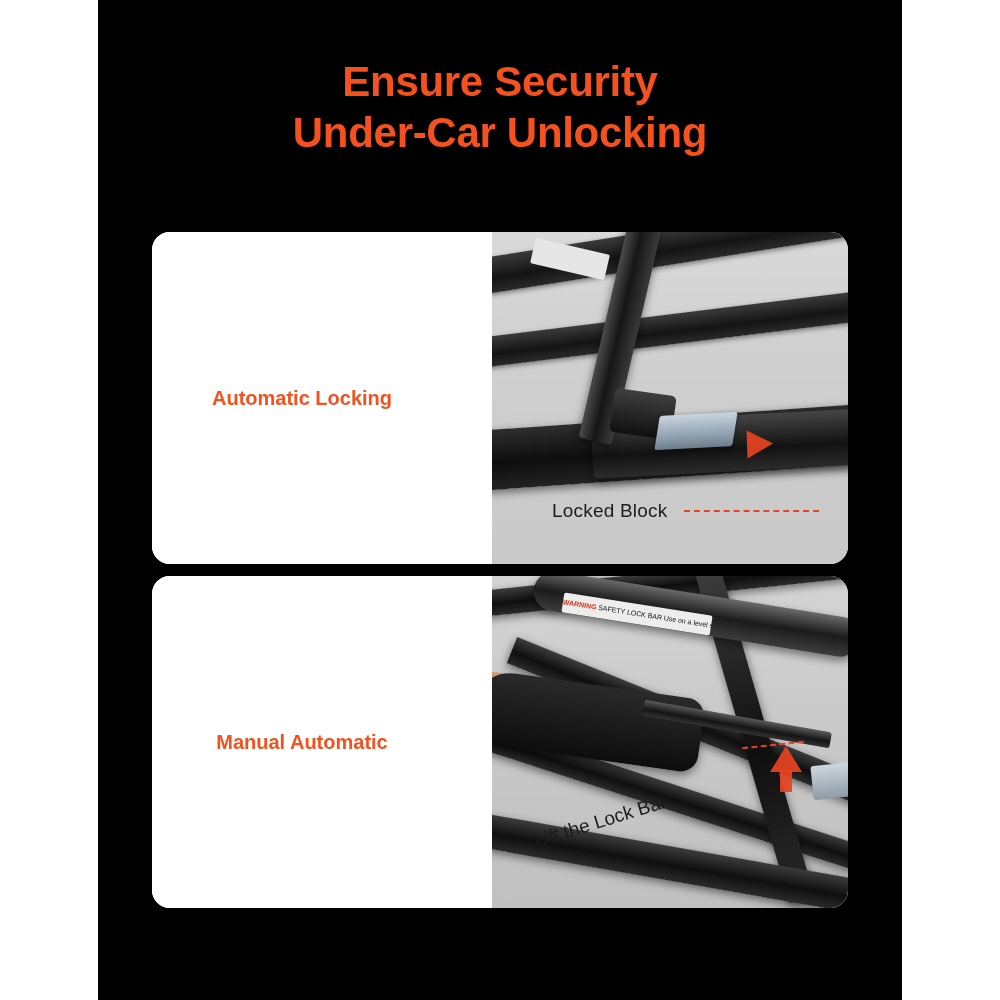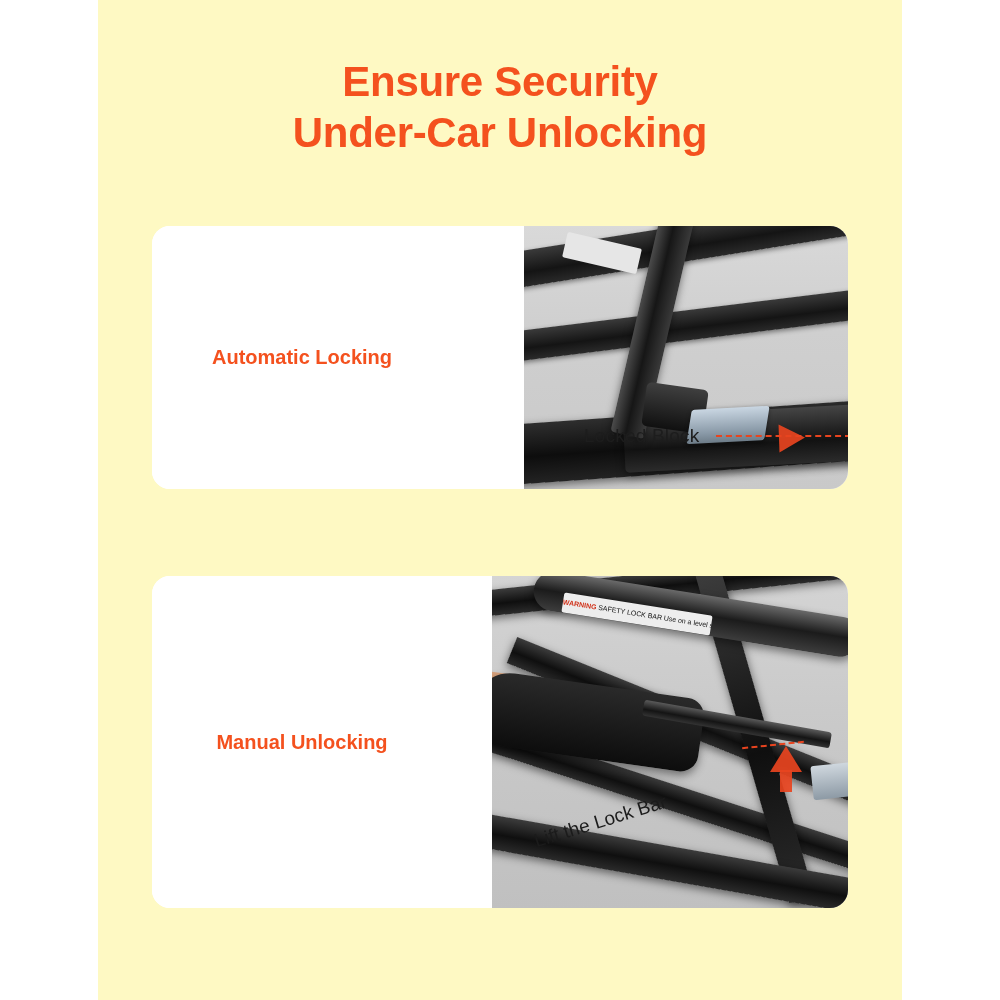--- a/index.html
+++ b/index.html
@@ -4,21 +4,21 @@
 <style>
   * { box-sizing: border-box; margin: 0; padding: 0; }
   html, body {
     width: 1000px; height: 1000px;
     background: #ffffff;
     font-family: "Liberation Sans", sans-serif;
   }
   .page {
     position: relative;
     width: 1000px; height: 1000px;
-    background: #fef9c3;
+    background: #000000;
     overflow: hidden;
   }
   
   .gutter-left, .gutter-right {
     position: absolute; top: 0; bottom: 0; width: 98px;
     background: #ffffff;
   }
   .gutter-left { left: 0; }
   .gutter-right { right: 0; }
 
@@ -36,21 +36,21 @@
 
   .card {
     position: absolute;
     left: 152px;
     width: 696px;
     background: #ffffff;
     border-radius: 18px;
     overflow: hidden;
     display: flex;
   }
-  #card-auto { top: 226px; height: 263px; gap: 32px; }
+  #card-auto { top: 232px; height: 332px; }
   #card-manual { top: 576px; height: 332px; }
 
   .card-label {
     width: 300px;
     flex: 0 0 300px;
     display: flex;
     align-items: center;
     justify-content: center;
     color: #f4511e;
     font-size: 20px;
@@ -237,21 +237,21 @@
       <div class="arm-label"></div>
       <div class="arm-foot"></div>
       <div class="lock-block"></div>
       <div class="arrow-o"></div>
       <div class="dashline"></div>
       <div class="caption">Locked Block</div>
     </div>
   </div>
 
   <div class="card" id="card-manual">
-    <div class="card-label">Manual Unlocking</div>
+    <div class="card-label">Manual Automatic</div>
     <div class="card-photo ph2">
       <div class="beam beam-top"></div>
       <div class="beam beam-diag"></div>
       <div class="beam beam-diag2"></div>
       <div class="beam beam-vert"></div>
       <div class="beam beam-low"></div>
       <div class="lockbar"></div>
       <div class="lockbar-sticker">
         <span class="w">WARNING</span>
         <span>SAFETY LOCK BAR  Use on a level surface. Lift to release.</span>

